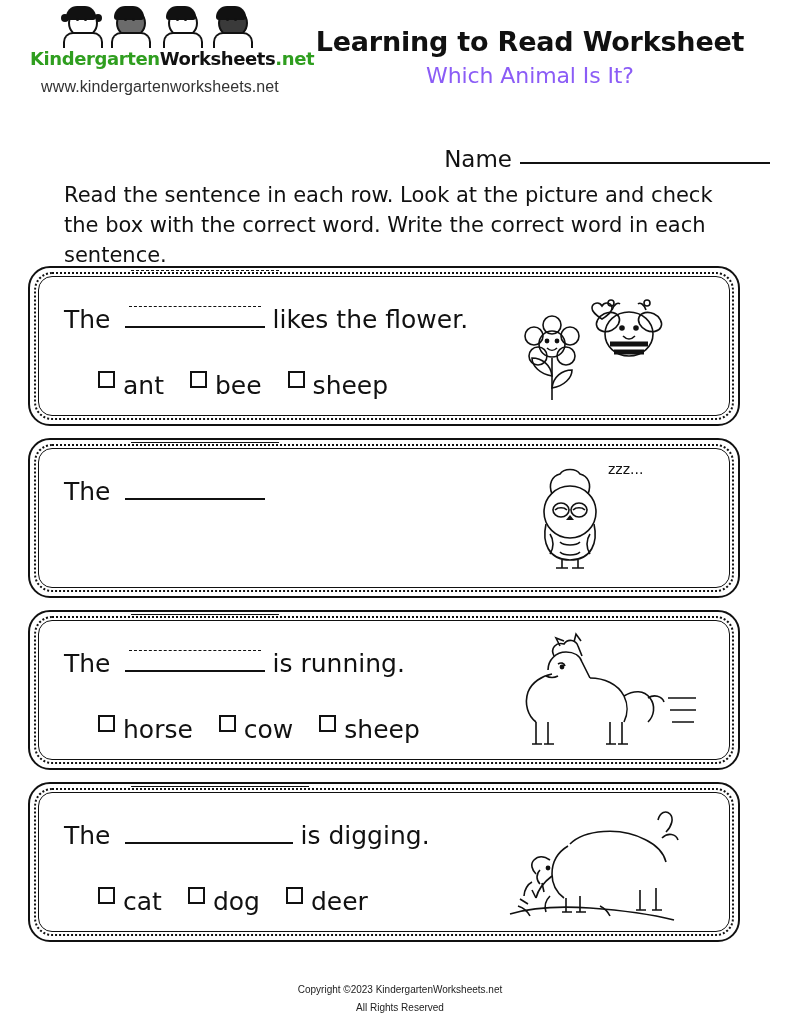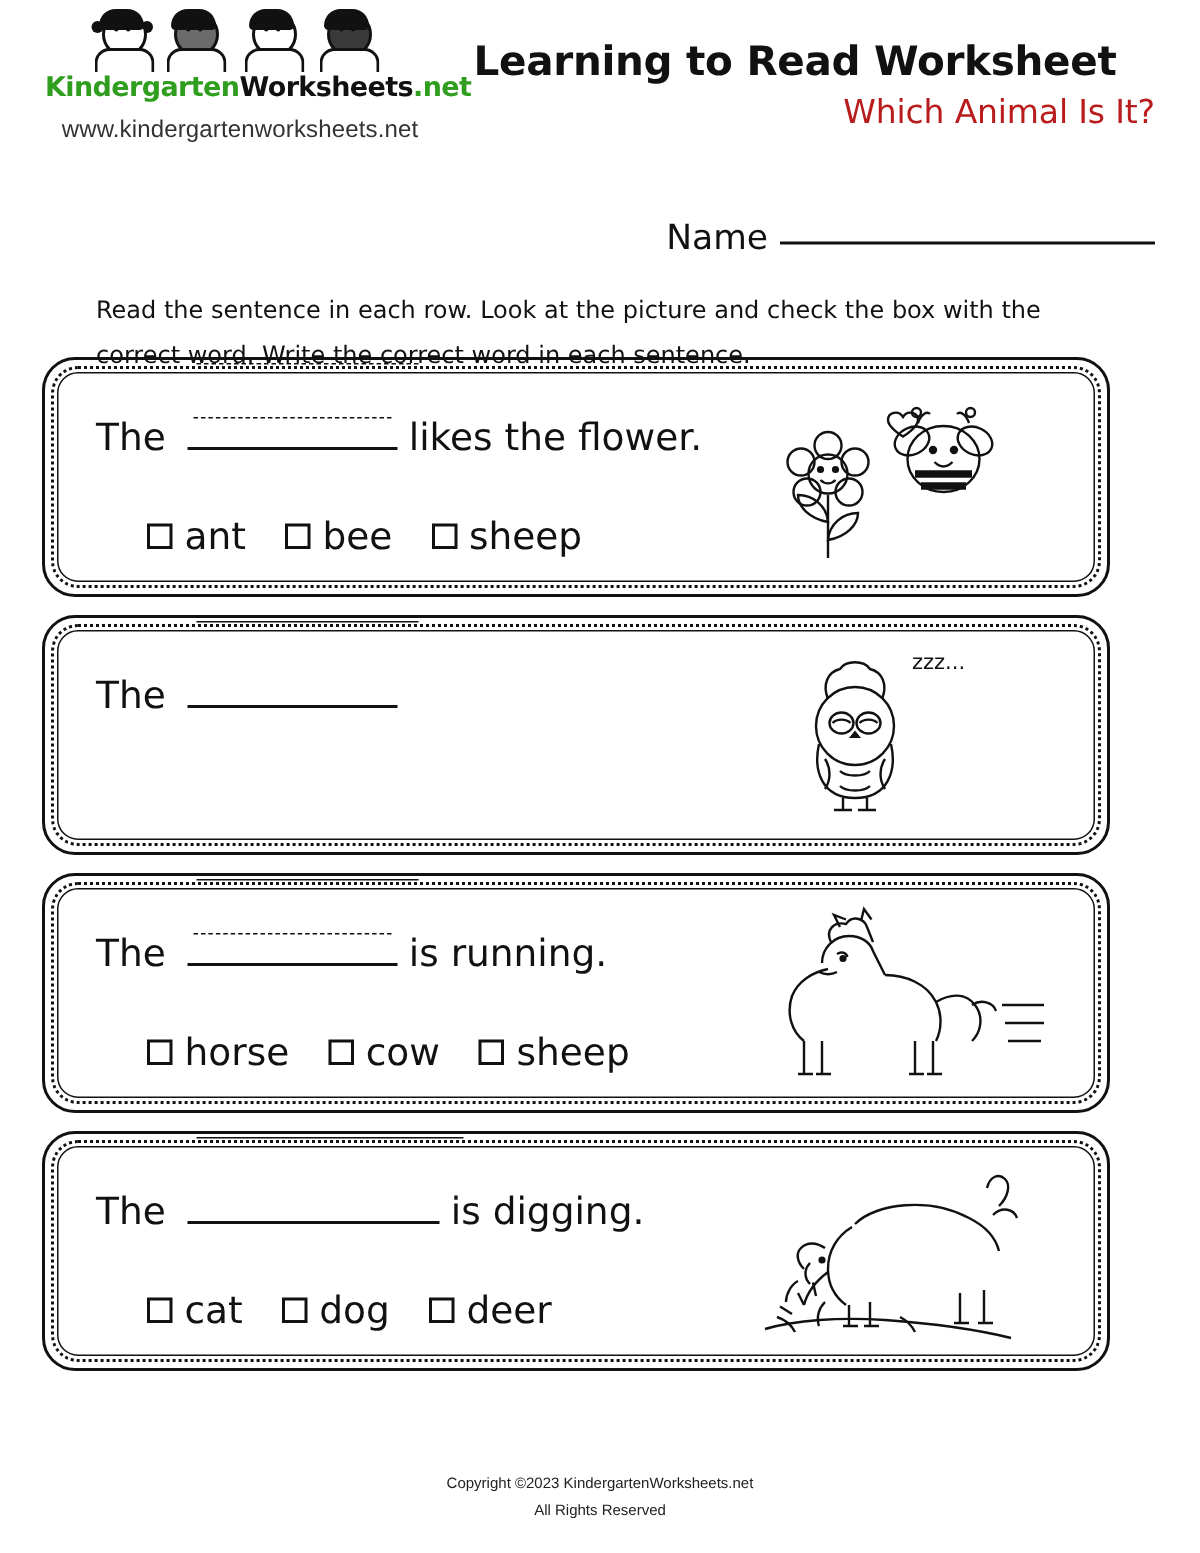--- a/index.html
+++ b/index.html
@@ -132,24 +132,23 @@
     font-family: "DejaVu Sans", sans-serif;
     font-size: 27px;
     font-weight: bold;
     color: #111;
     letter-spacing: -0.2px;
     white-space: nowrap;
   }
   .title-sub {
     font-family: "DejaVu Sans", sans-serif;
     font-size: 22px;
-    color: #b91c1c;
+    color: #8b5cf6;
     margin-top: 6px;
     letter-spacing: -0.1px;
-    text-align: right;
   }
 
   .name-row {
     position: absolute;
     right: 30px;
     top: 146px;
     display: flex;
     align-items: baseline;
     margin-left: 32px;
   }
@@ -164,32 +163,32 @@
     border-bottom: 2px solid #111;
     height: 1px;
     position: relative;
     top: -3px;
   }
 
   
   .instructions {
     position: absolute;
     left: 64px;
-    top: 192px;
+    top: 180px;
     width: 660px;
     font-family: "DejaVu Sans", sans-serif;
-    font-size: 16px;
+    font-size: 21px;
     line-height: 30px;
     color: #111;
   }
 
   
   .rows {
     position: absolute;
-    top: 238px;
+    top: 266px;
     left: 28px;
     width: 712px;
   }
 
   .row {
     position: relative;
     height: 160px;
     margin-bottom: 12px;
   }
   .row .frame {
@@ -259,21 +258,21 @@
     left: 70px;
     bottom: 26px;
     display: flex;
     gap: 26px;
     font-family: "DejaVu Sans", sans-serif;
     font-size: 25px;
     color: #111;
   }
   .choice {
     display: flex;
-    align-items: center;
+    align-items: flex-start;
     gap: 8px;
   }
   .choice .box {
     width: 17px;
     height: 17px;
     border: 2px solid #111;
     box-sizing: border-box;
     display: inline-block;
   }
 

